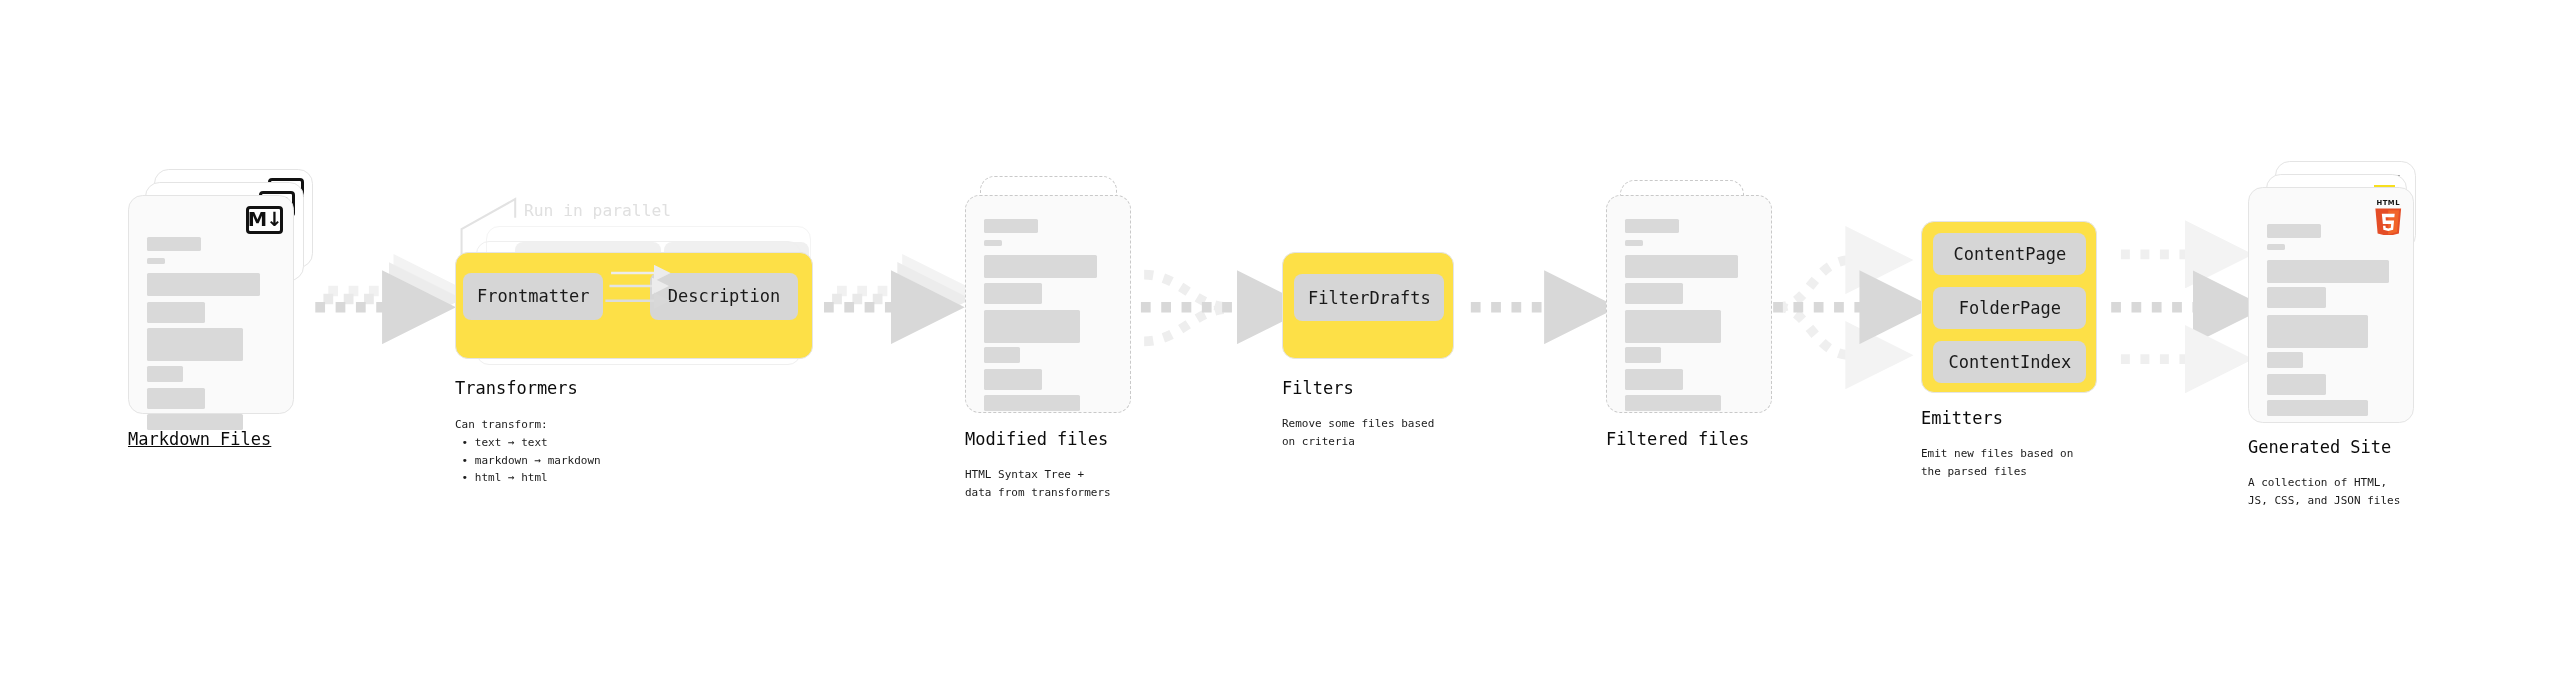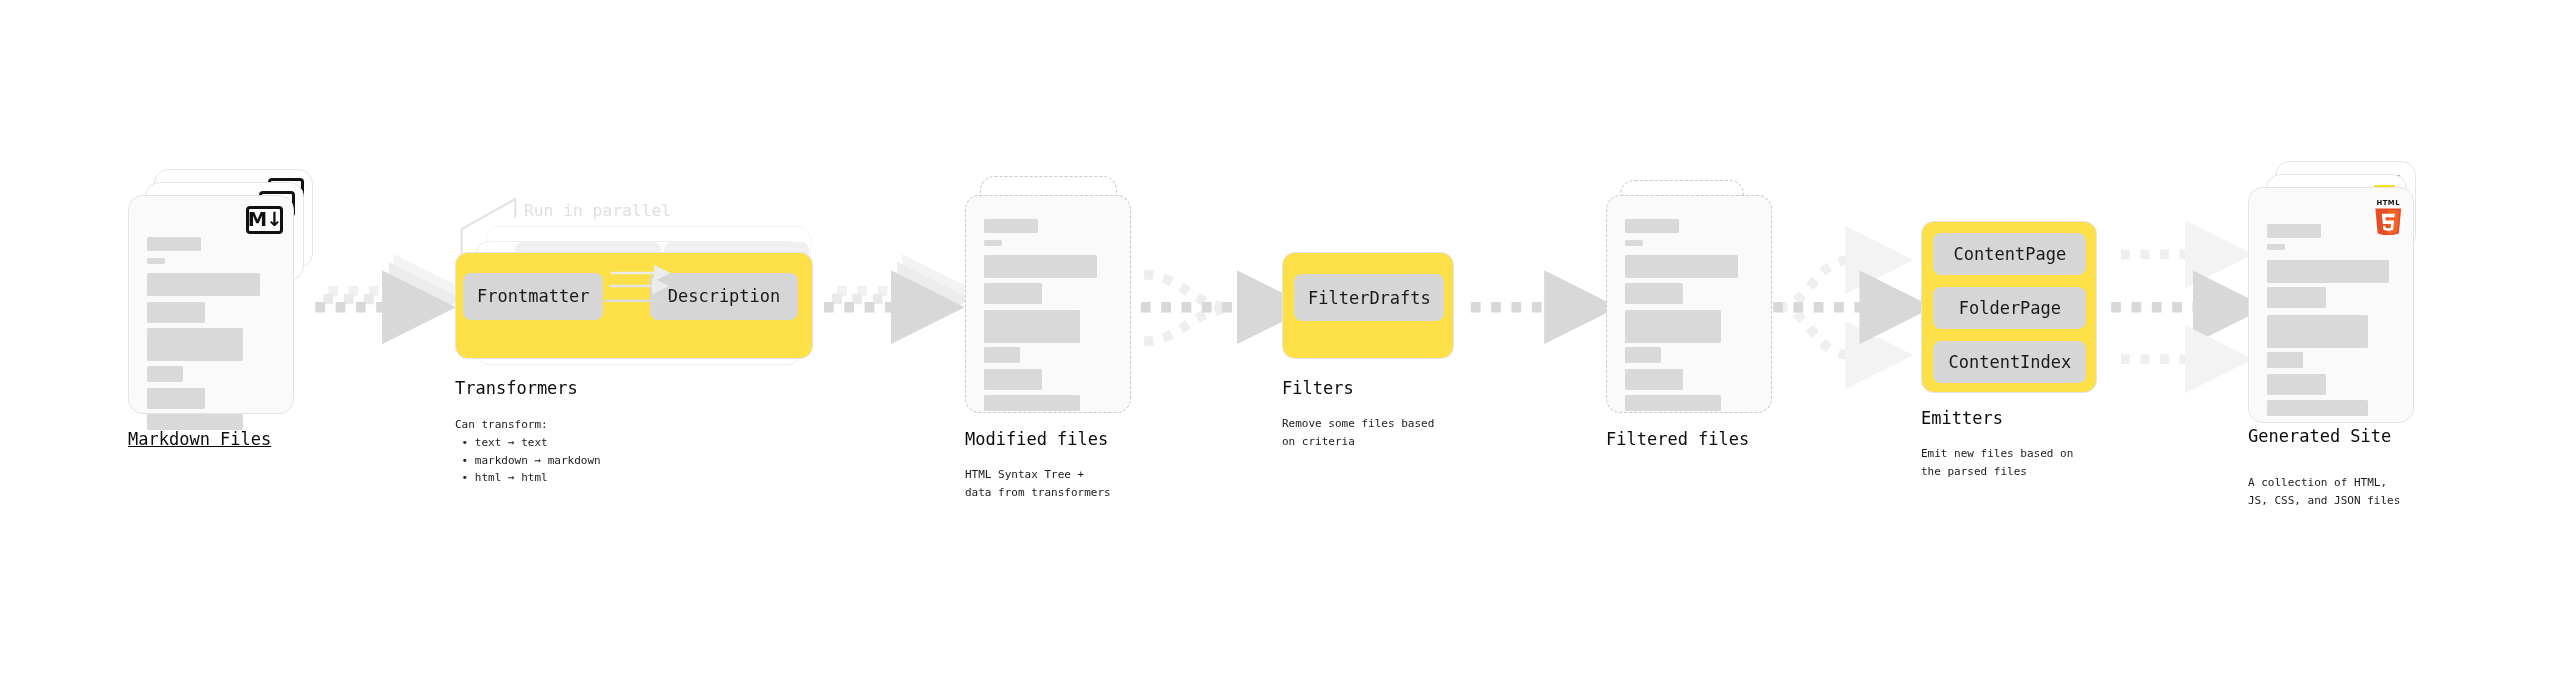--- a/index.html
+++ b/index.html
@@ -314,19 +314,19 @@
       <div class="bar" style="left:18px;top:36px;width:54px;height:14px;"></div>
       <div class="bar" style="left:18px;top:56px;width:18px;height:5.7px;"></div>
       <div class="bar" style="left:18px;top:72px;width:122px;height:23px;"></div>
       <div class="bar" style="left:18px;top:99px;width:59px;height:21px;"></div>
       <div class="bar" style="left:18px;top:127px;width:101px;height:32.5px;"></div>
       <div class="bar" style="left:18px;top:164px;width:36px;height:16.3px;"></div>
       <div class="bar" style="left:18px;top:186px;width:59px;height:21px;"></div>
       <div class="bar" style="left:18px;top:212px;width:101px;height:16.3px;"></div>
     </div>
 
-    <div class="title" style="left:2248px;top:426px;">Generated Site</div>
+    <div class="title" style="left:2248px;top:437px;">Generated Site</div>
     <div class="sub" style="left:2248px;top:474px;">A collection of HTML,
 JS, CSS, and JSON files</div>
   </div>
 
 </div>
 
 
 </body></html>

